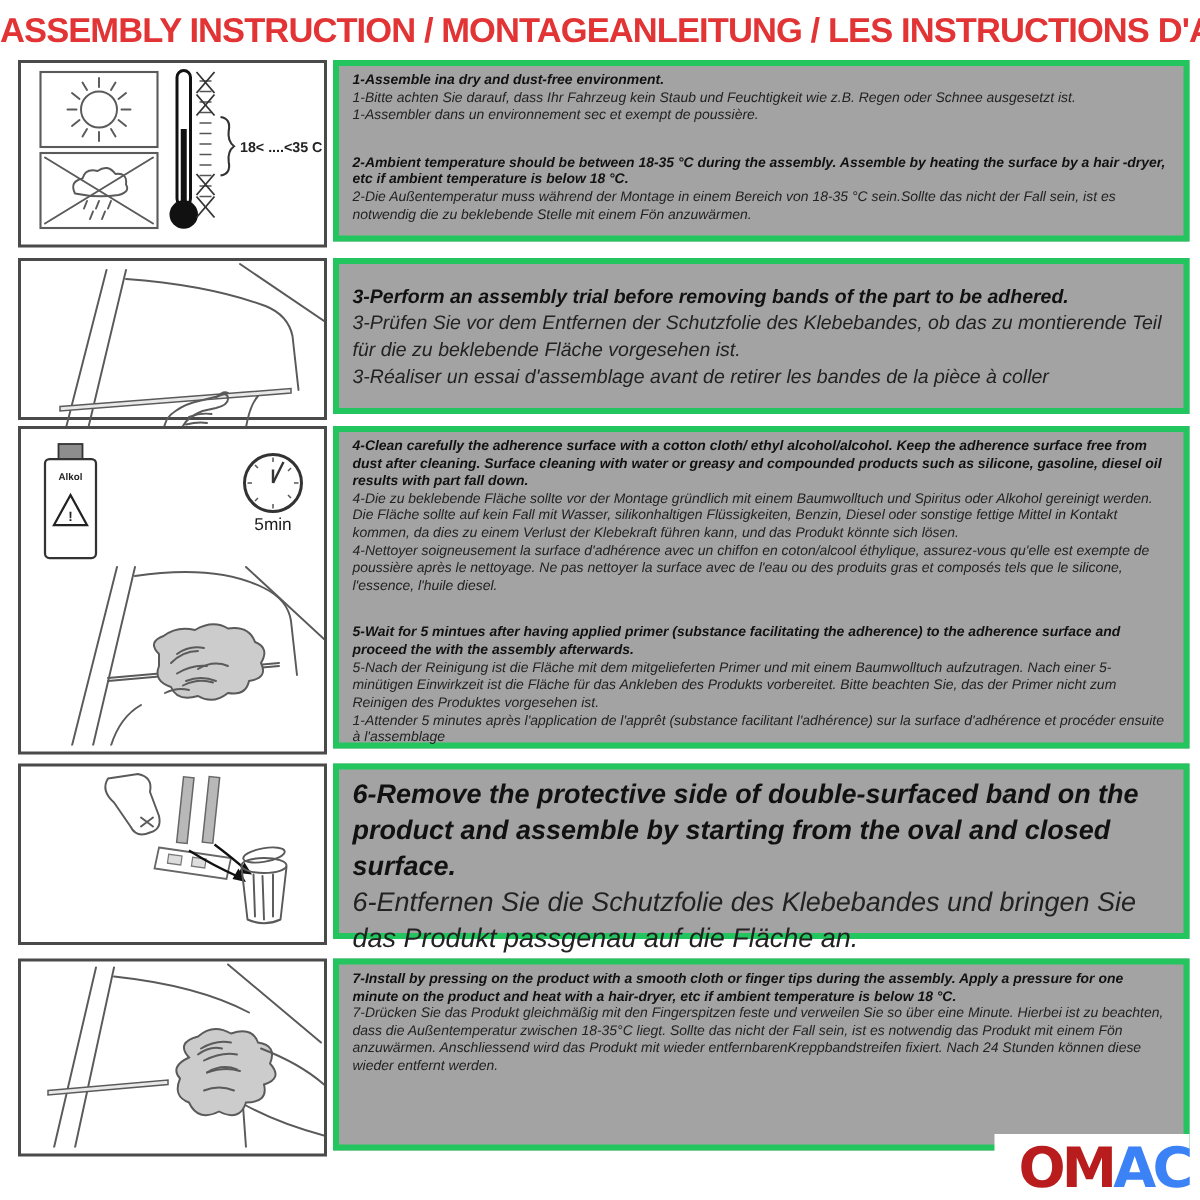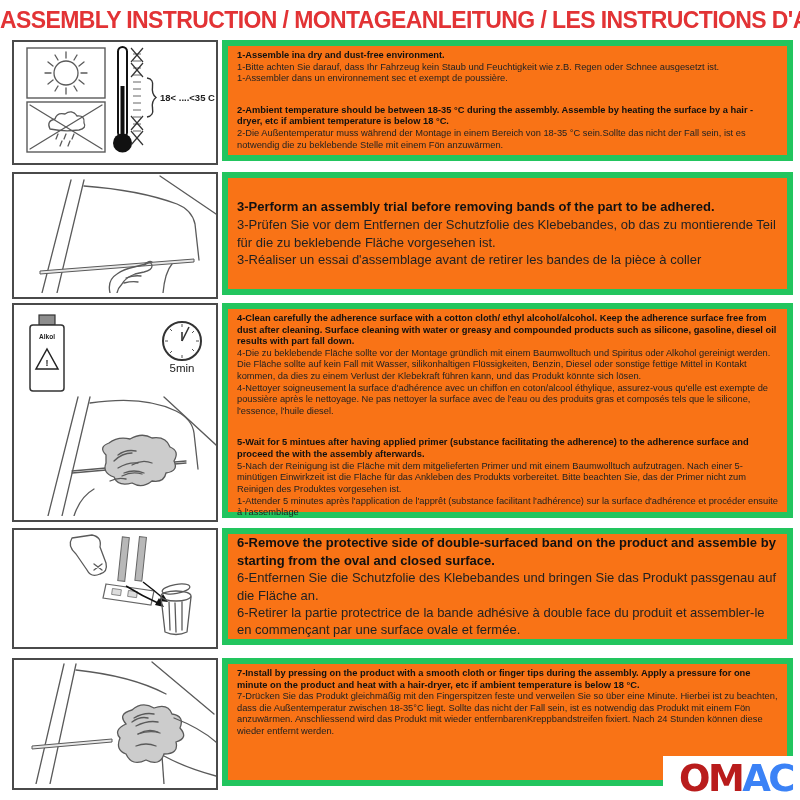--- a/index.html
+++ b/index.html
@@ -12,29 +12,29 @@
     letter-spacing:-0.6px;white-space:nowrap;color:#e23335;
   }
   .sheet{position:absolute;top:40px;left:12px;right:7px;}
   .row{display:flex;gap:4px;}
   .m1{margin-bottom:7px}.m2{margin-bottom:4px}.m3{margin-bottom:6px}.m4{margin-bottom:9px}
   .illus{
     width:202px;min-width:202px;border:2px solid #4a4a4a;background:#fff;
     display:flex;justify-content:center;box-sizing:content-box;
   }
   .txt{
-    flex:1;border:6px solid #22c55e;background:#f97316;padding:4px 9px;box-sizing:border-box;
+    flex:1;border:4px solid #22c55e;background:#a3a3a3;padding:4px 9px;box-sizing:border-box;font-style:italic;
   }
   .t-small{font-size:9.3px;line-height:1.25;}
   .t-large{font-size:13px;line-height:1.36;display:flex;flex-direction:column;justify-content:center;}
-  .t-mid{font-size:13px;line-height:1.34;display:flex;flex-direction:column;justify-content:center;}
+  .t-mid{font-size:18px;line-height:1.34;display:flex;flex-direction:column;justify-content:flex-start;}
   p{margin:0;}
   .b{font-weight:bold;color:#111;}
   .gap{margin-top:20px;}
-  .h121{height:121px}.h123{height:123px}.h215{height:215px}.h117{height:117px}.h128{height:128px}
+  .h121{height:121px}.h123{height:104px}.h215{height:215px}.h117{height:117px}.h128{height:128px}
   svg{display:block;}
   .sk{stroke:#5a5a5a;fill:none;stroke-width:1.3;stroke-linecap:round;stroke-linejoin:round;}
   .logo{
     position:absolute;right:7px;bottom:3px;background:#fff;padding:4px 0 0 16px;
     font-family:"DejaVu Sans", sans-serif;font-weight:bold;font-size:37px;
     letter-spacing:-2.5px;line-height:1;
   }
   .logo .lb{color:#b91c1c}
   .logo .lr{color:#3b82f6}
 </style>

